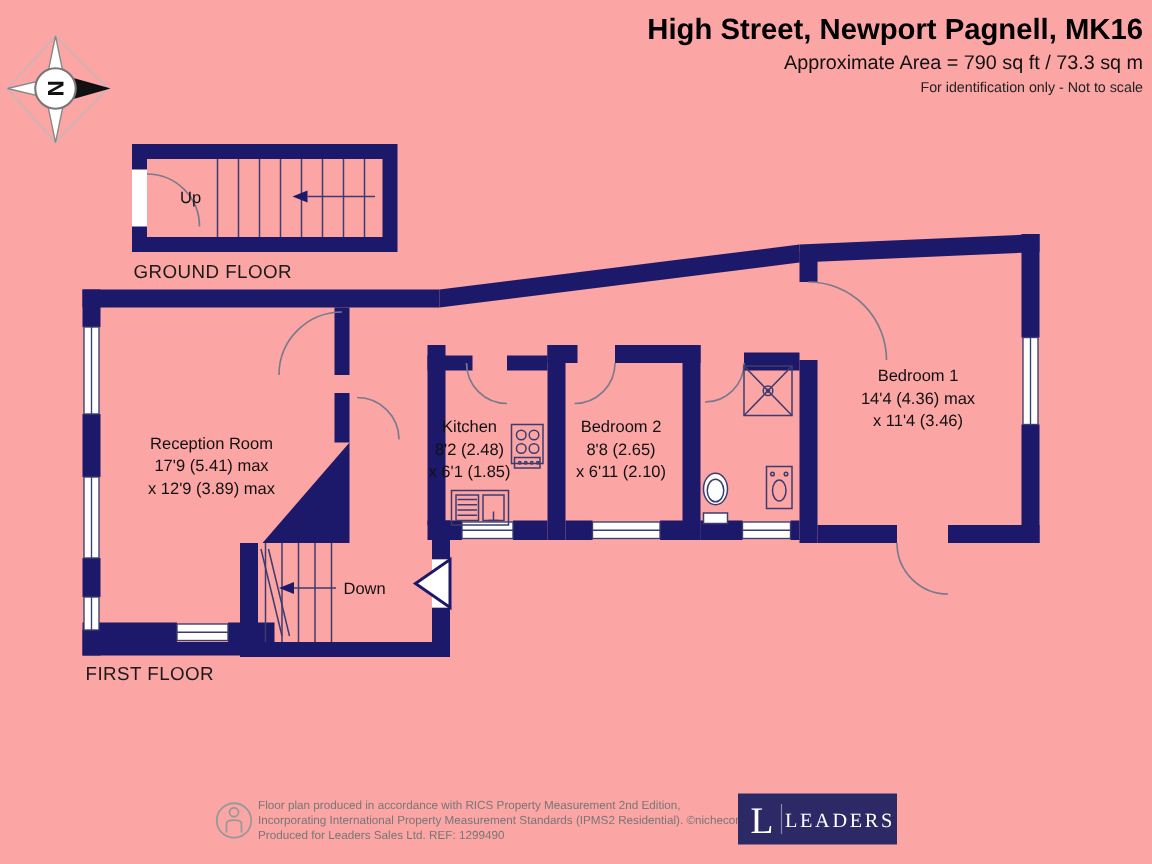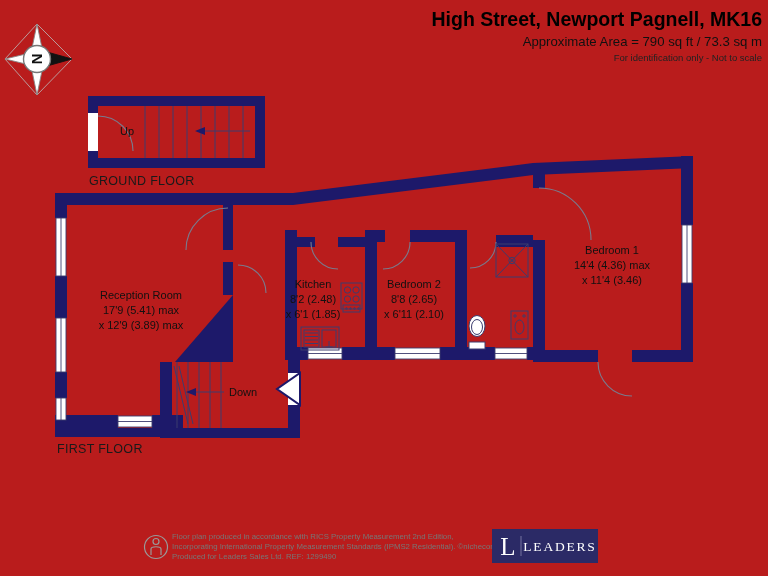--- a/index.html
+++ b/index.html
@@ -1,16 +1,16 @@
 <!DOCTYPE html>
 <html style="--wall: #1d196a; --logo: #2b2a66;"><head>
 <meta charset="utf-8">
 <style>
   html,body{margin:0;padding:0;background:#ffffff;}
-  .page{position:relative;width:768px;height:576px;background:#b91c1c;overflow:hidden;
+  .page{position:relative;width:768px;height:576px;background:#fca5a5;overflow:hidden;
         font-family:"Liberation Sans", sans-serif;}
   svg{display:block;}
   .wall{fill:var(--wall,#1d196a);}
   .wallstroke{stroke:var(--wall,#1d196a);}
   .thin{stroke:#3c3c6e;stroke-width:1;fill:none;}
   .thinf{stroke:#3c3c6e;stroke-width:1;fill:#fff;}
   .arc{stroke:#7a7a8c;stroke-width:1.1;fill:none;}
   .winline{stroke:#3c3c6e;stroke-width:0.9;fill:none;}
   .winbox{stroke:#3c3c6e;stroke-width:0.9;fill:#fff;}
   .gap{fill:#fff;}

